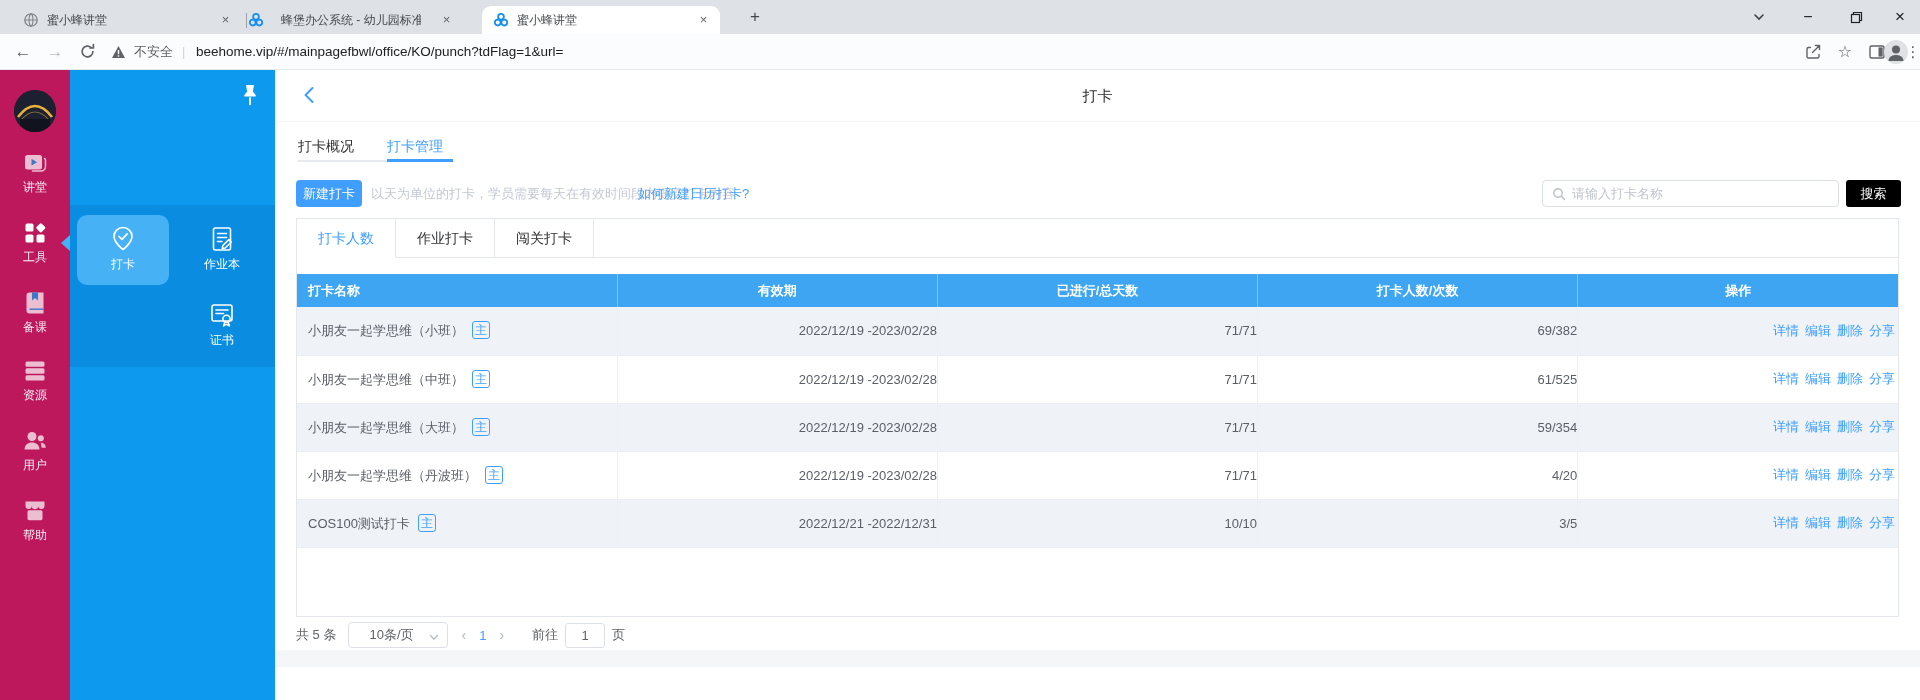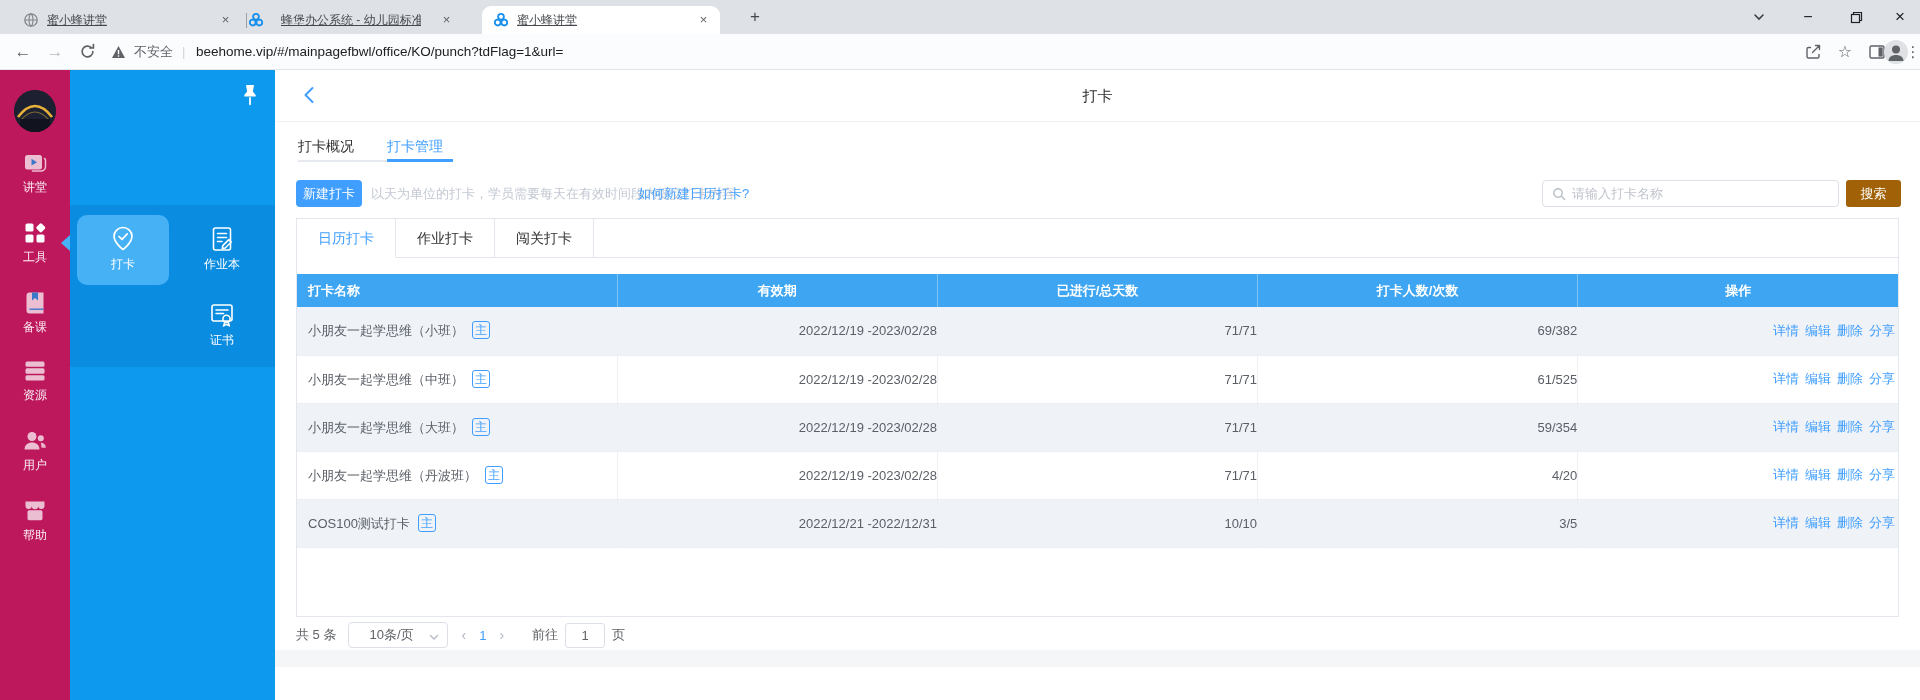--- a/index.html
+++ b/index.html
@@ -4,21 +4,21 @@
 <style>
   * { margin:0; padding:0; box-sizing:border-box; }
   html,body { width:1920px; height:700px; }
   body { font-family:"Liberation Sans","DejaVu Sans",sans-serif; background:#fff; overflow:hidden; }
   .screen { position:relative; width:1920px; height:700px; background:#fff; }
 
   
   .tabbar { position:absolute; left:0; top:0; width:1920px; height:34px; background:#dee1e6; }
   .btab { position:absolute; top:6px; height:28px; display:flex; align-items:center; font-size:12px; color:#45494d; }
   .btab .fav { margin:0 8px 0 11px; display:flex; }
-  .btab .ttl { flex:1; overflow:hidden; white-space:nowrap;text-decoration:underline; }
+  .btab .ttl { flex:1; overflow:hidden; white-space:nowrap; }
   .btab .x  { width:17px; height:17px; line-height:16px; text-align:center; border-radius:50%; margin:0 8px; color:#5f6368; font-size:13px; }
   .btab.active { background:#fff; border-radius:9px 9px 0 0; }
   .tabsep { position:absolute; top:13px; width:1px; height:15px; background:#9da1a7; }
   .newtab { position:absolute; left:742px; top:4px; width:26px; height:26px; text-align:center; line-height:25px; font-size:17px; color:#45494d; border-radius:50%; }
   .wc { position:absolute; top:0; height:34px; display:flex; align-items:center; justify-content:center; color:#202124; }
 
   
   .toolbar { position:absolute; left:0; top:34px; width:1920px; height:36px; background:#fbfcfd; border-bottom:1px solid #e4e7ea; }
   .nav-ic { position:absolute; top:0; height:35px; width:30px; display:flex; align-items:center; justify-content:center; font-size:17px; color:#5f6368; }
   .tb-txt { position:absolute; top:0; height:35px; display:flex; align-items:center; }
@@ -55,21 +55,21 @@
   .ntab-line-gray { position:absolute; left:23px; top:90px; width:153px; height:2px; background:#e6e9ee; }
   .ntab-line-blue { position:absolute; left:112px; top:89px; width:66px; height:3px; background:#409eff; }
 
   .new-btn { position:absolute; left:21px; top:110px; width:66px; height:27px; background:#409eff; border-radius:4px; color:#fff; font-size:13px; text-align:center; line-height:27px; cursor:pointer; }
   .hint { position:absolute; left:96px; top:110px; line-height:27px; font-size:13px; color:#c3c8d2; }
   .help-link { position:absolute; left:363px; top:110px; line-height:27px; font-size:13px; color:#409eff; cursor:pointer; }
   .search-box { position:absolute; left:1267px; top:110px; width:297px; height:27px; border:1px solid #dcdfe6; border-radius:4px; background:#fff; display:flex; align-items:center; }
   .search-box svg { margin:0 6px 0 9px; }
   .search-box input { border:none; outline:none; flex:1; font-size:13px; color:#606266; background:transparent; font-family:inherit; }
   .search-box input::placeholder { color:#c0c4cc; }
-  .search-btn { position:absolute; left:1571px; top:110px; width:55px; height:27px; background:#a16207; border-radius:3px; color:#fff; font-size:13px; text-align:center; line-height:27px; cursor:pointer; }
+  .search-btn { position:absolute; left:1571px; top:110px; width:55px; height:27px; background:#000000; border-radius:3px; color:#fff; font-size:13px; text-align:center; line-height:27px; cursor:pointer; }
 
   .card { position:absolute; left:21px; top:148px; width:1603px; height:399px; border:1px solid #e3e7ed; background:#fff; }
   .subtabs { display:flex; height:39px; }
   .subtab { padding:0 21px; line-height:38px; font-size:14px; color:#303133; border-right:1px solid #e3e7ed; border-bottom:1px solid #e3e7ed; cursor:pointer; white-space:nowrap; }
   .subtab.active { color:#409eff; border-bottom-color:#fff; }
   .subtab-fill { flex:1; border-bottom:1px solid #e3e7ed; }
 
   table.tbl { width:100%; border-collapse:collapse; margin-top:16px; table-layout:fixed; }
   .tbl th { height:33px; background:#3da5f2; color:#fff; font-size:13px; font-weight:bold; text-align:center; border-right:1px solid rgba(255,255,255,.35); }
   .tbl th:last-child { border-right:none; }
@@ -340,21 +340,21 @@
         <svg width="14" height="14" viewBox="0 0 14 14" fill="none" stroke="#b9bfc7" stroke-width="1.4" stroke-linecap="round">
             <circle cx="6" cy="6" r="4.2"></circle>
             <path d="M9.3 9.3 L12.6 12.6"></path>
           </svg>
         <input type="text" placeholder="请输入打卡名称" style="">
       </div>
       <div class="search-btn">搜索</div>
 
       <div class="card">
         <div class="subtabs">
-          <div class="subtab active">日历打卡</div>
+          <div class="subtab active">打卡人数</div>
           <div class="subtab">作业打卡</div>
           <div class="subtab">闯关打卡</div>
           <div class="subtab-fill"></div>
         </div>
 
         <table class="tbl">
           <colgroup>
               <col style="width:20%">
               <col style="width:20%">
               <col style="width:20%">

